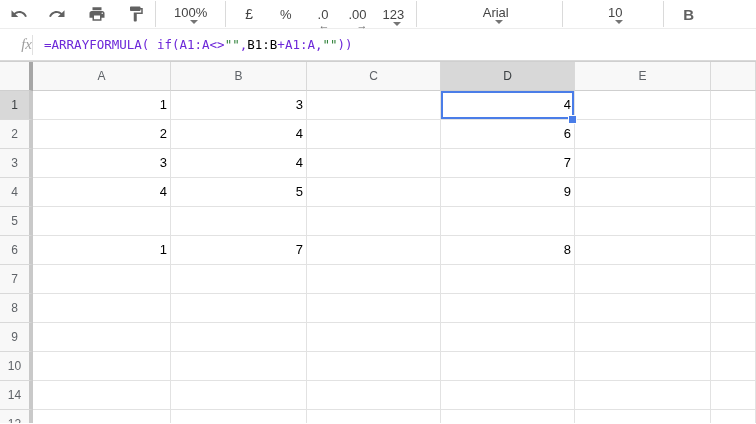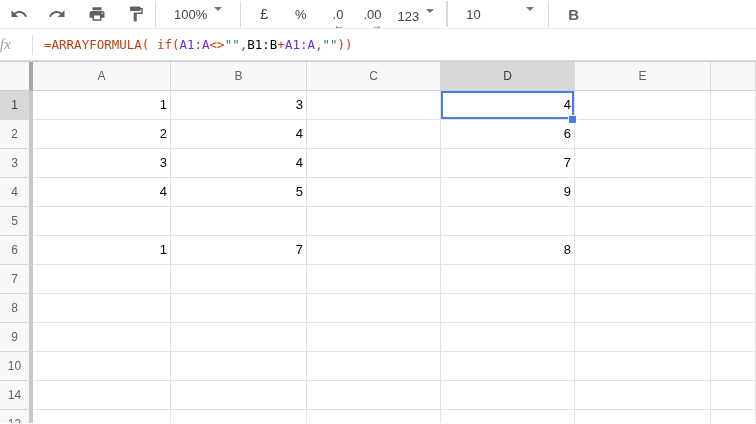--- a/index.html
+++ b/index.html
@@ -8,45 +8,45 @@
 
   
   .toolbar { height:28px; display:flex; align-items:center; background:#fff; padding-left:8px; }
   .tb-btn { display:flex; align-items:center; justify-content:center; height:24px; cursor:pointer; color:#616161; }
   .tb-btn svg { width:18px; height:18px; fill:#616161; }
   .icon-undo { margin:0 9px 0 2px; }
   .icon-redo { margin:0 11px; }
   .icon-print { margin:0 11px; }
   .icon-paint { margin:0 10px; }
   .tb-sep { width:1px; height:26px; background:#dadada; margin:0 0; }
-  .tb-text { font-size:13px; color:#444; cursor:pointer; display:flex; align-items:flex-start; }
+  .tb-text { font-size:13px; color:#444; cursor:pointer; display:flex; align-items:center;flex-direction:column; }
   .caret { width:0; height:0; border-left:4px solid transparent; border-right:4px solid transparent;
            border-top:4px solid #757575; display:inline-block; margin-left:7px; }
   .zoom-ctl { margin:0 18px 0 18px; }
   .fmt-grp { display:flex; align-items:center; }
   .cur { margin:0 0 0 19px; font-size:14px; }
   .pct { margin:0 0 0 27px; font-size:13px; }
   .dec { position:relative; font-size:13px; letter-spacing:0; }
   .dec-0 { margin:0 0 0 26px; }
   .dec-00 { margin:0 0 0 20px; }
   .dec .sub-arrow { position:absolute; font-size:11px; color:#616161; bottom:-9px; right:-1px; line-height:1; }
   .fmt-123 { margin:4px 0 0 16px; padding-right:12px; }
   .font-ctl { width:145px; justify-content:space-between; padding:0 10px 0 22px; }
   .size-ctl { width:100px; justify-content:space-between; padding:0 14px 0 18px; }
   .bold-btn { font-size:15px; font-weight:bold; color:#616161; margin-left:19px; }
 
   
   .formula-bar { height:33px; border-top:1px solid #ededed; border-bottom:1px solid #d9d9d9;
                  display:flex; align-items:center; background:#fff; }
-  .fx { width:32px; text-align:left; font-family:"Liberation Serif", serif; font-style:italic;
+  .fx { width:32px; text-align:right; font-family:"Liberation Serif", serif; font-style:italic;
         font-size:15px; color:#9e9e9e; }
   .fx-sep { width:1px; height:20px; background:#e0e0e0; }
   .formula-text { padding-left:11px; font-family:"DejaVu Sans Mono", monospace; font-size:12.5px;
                   color:#202020; white-space:pre; }
-  .tok-default { color:#c2410c; }
+  .tok-default { color:#6d28d9; }
   .tok-orange { color:#6d28d9; }
   .tok-green { color:#2e8038; }
   .tok-purple { color:#000000; }
 
   
   .grid-wrap { height:362px; overflow:hidden; border-top:1px solid #cfcfcf; }
   .grid { display:grid; grid-template-columns:33px 138px 136px 134px 134px 136px 1fr;
           grid-auto-rows:29px; }
   .corner { background:#f8f8f8; border-right:4px solid #a6a6a6; border-bottom:1px solid #cfcfcf; }
   .col-h { background:#f8f8f8; color:#5f6368; font-size:12px; display:flex; align-items:center;
@@ -109,20 +109,24 @@
       <span class="sub-arrow">→</span>
     </span>
     <span class="tb-text fmt-123">
       <span>123</span>
       <span class="caret"></span>
     </span>
   </span>
 
   <span class="tb-sep"></span>
 
+  <span class="tb-text font-ctl">
+    <span>Arial</span>
+    <span class="caret"></span>
+  </span>
 
   <span class="tb-sep"></span>
 
   <span class="tb-text size-ctl">
     <span>10</span>
     <span class="caret"></span>
   </span>
 
   <span class="tb-sep"></span>
 

